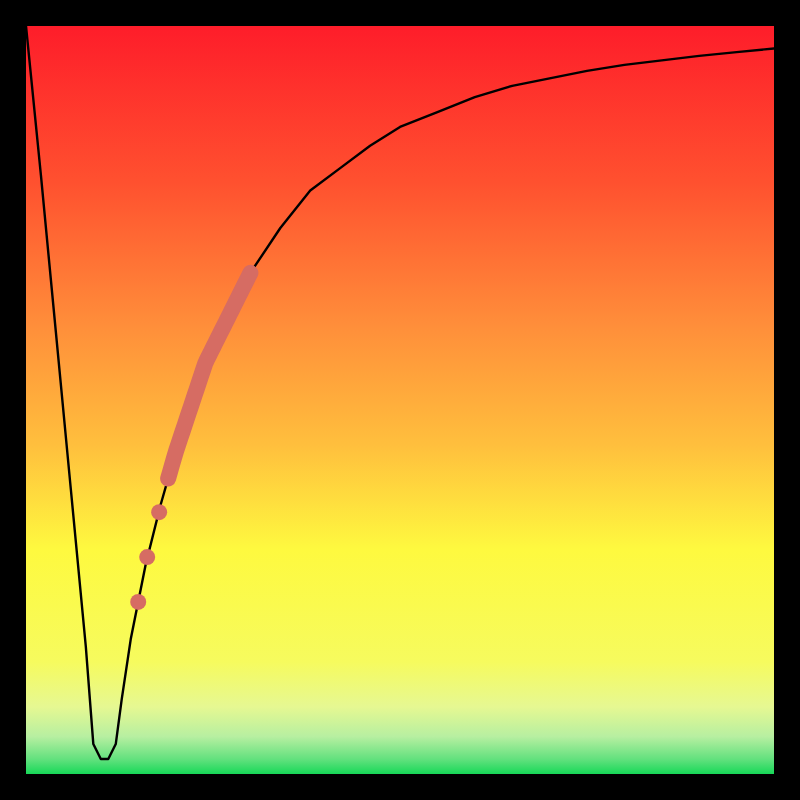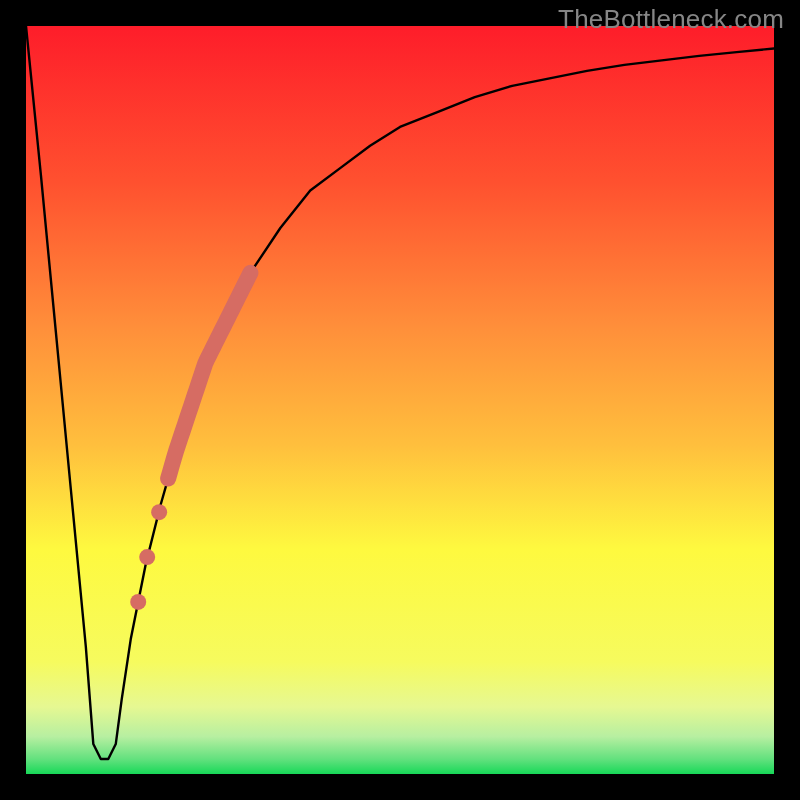--- a/index.html
+++ b/index.html
@@ -63,14 +63,13 @@
 
     <path id="band-path" fill="none" stroke="#d66c63" stroke-width="16" stroke-linecap="round" d="M142.12 452.54 L144.18 445.34 L146.23 438.14 L148.29 430.94 L150.35 424.12 L152.41 417.94 L154.46 411.77 L156.52 405.60 L158.58 399.43 L160.63 393.26 L162.69 387.09 L164.75 380.92 L166.80 374.75 L168.86 368.58 L170.92 362.41 L172.97 356.23 L175.03 350.06 L177.09 343.89 L179.15 337.72 L181.20 333.23 L183.26 329.12 L185.32 325.01 L187.37 320.89 L189.43 316.78 L191.49 312.66 L193.54 308.55 L195.60 304.44 L197.66 300.32 L199.72 296.21 L201.77 292.09 L203.83 287.98 L205.89 283.87 L207.94 279.75 L210.00 275.64 L212.06 271.52 L214.12 267.41 L216.17 263.30 L218.23 259.18 L220.29 255.07 L222.34 250.95 L224.40 246.84"></path>
 
     <g id="dots-group">
         <circle cx="133.14" cy="486.20" r="8" fill="#d66c63"></circle>
         <circle cx="121.18" cy="531.08" r="8" fill="#d66c63"></circle>
         <circle cx="112.20" cy="575.96" r="8" fill="#d66c63"></circle>
       </g>
   </svg>
 
-  <div class="watermark">TheBottleneck.com</div>
 </div>
 
 </body></html>

